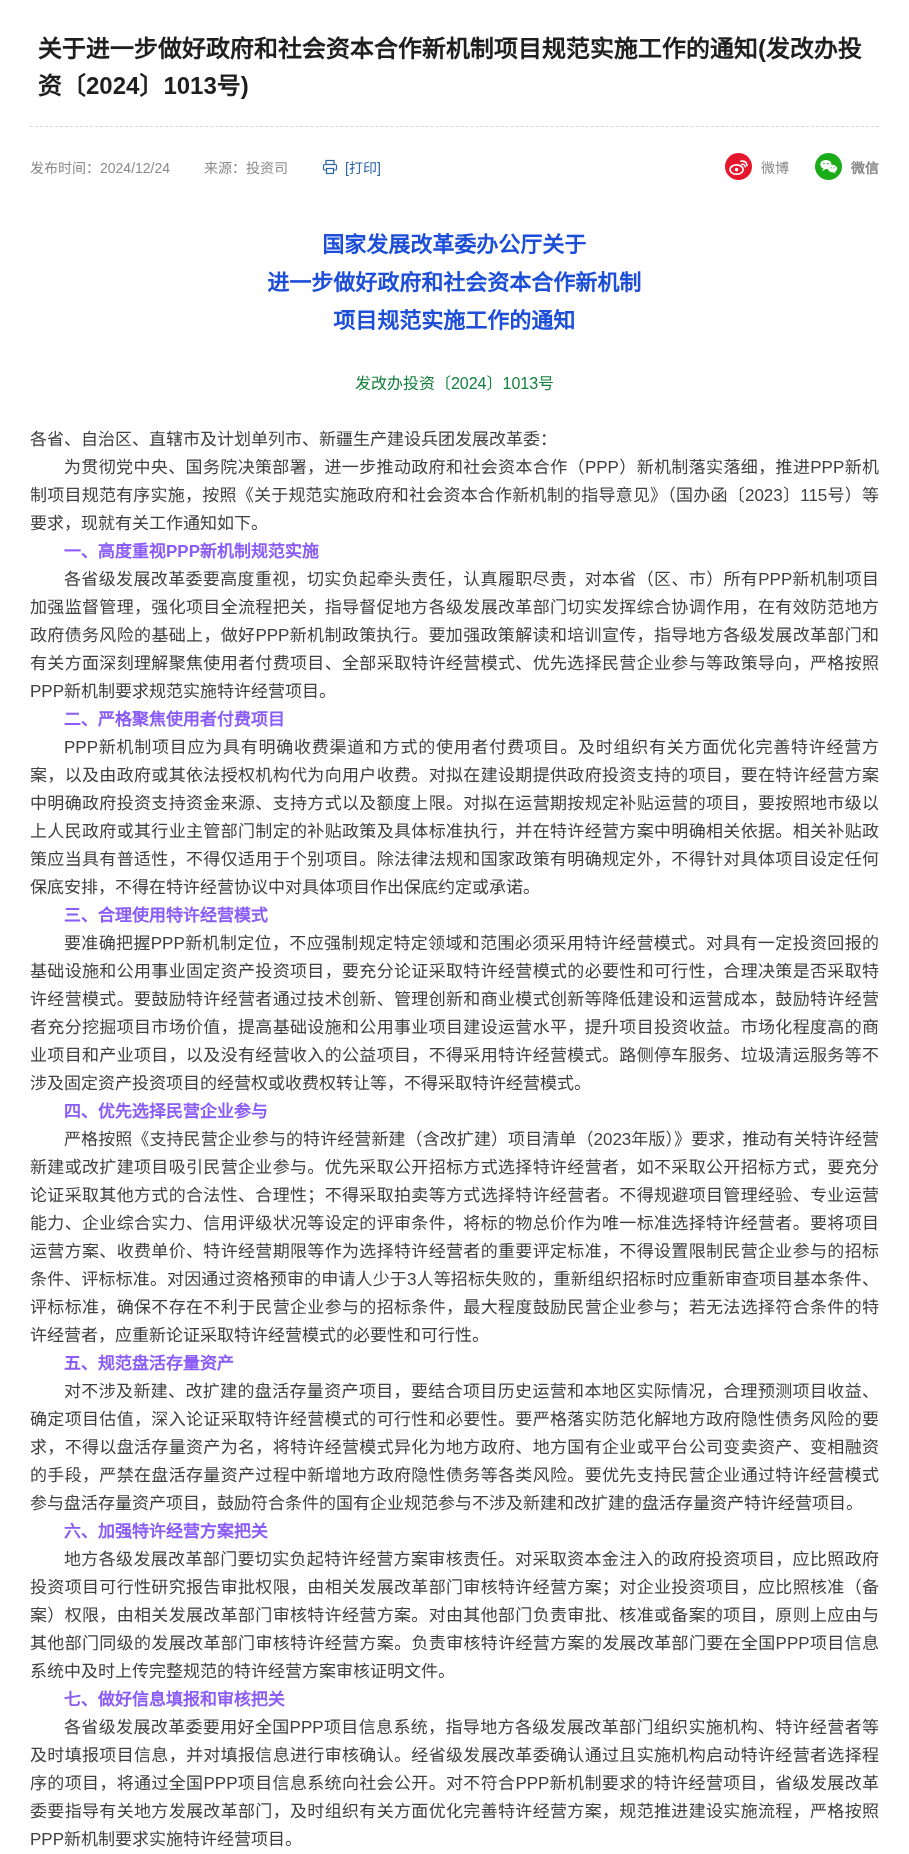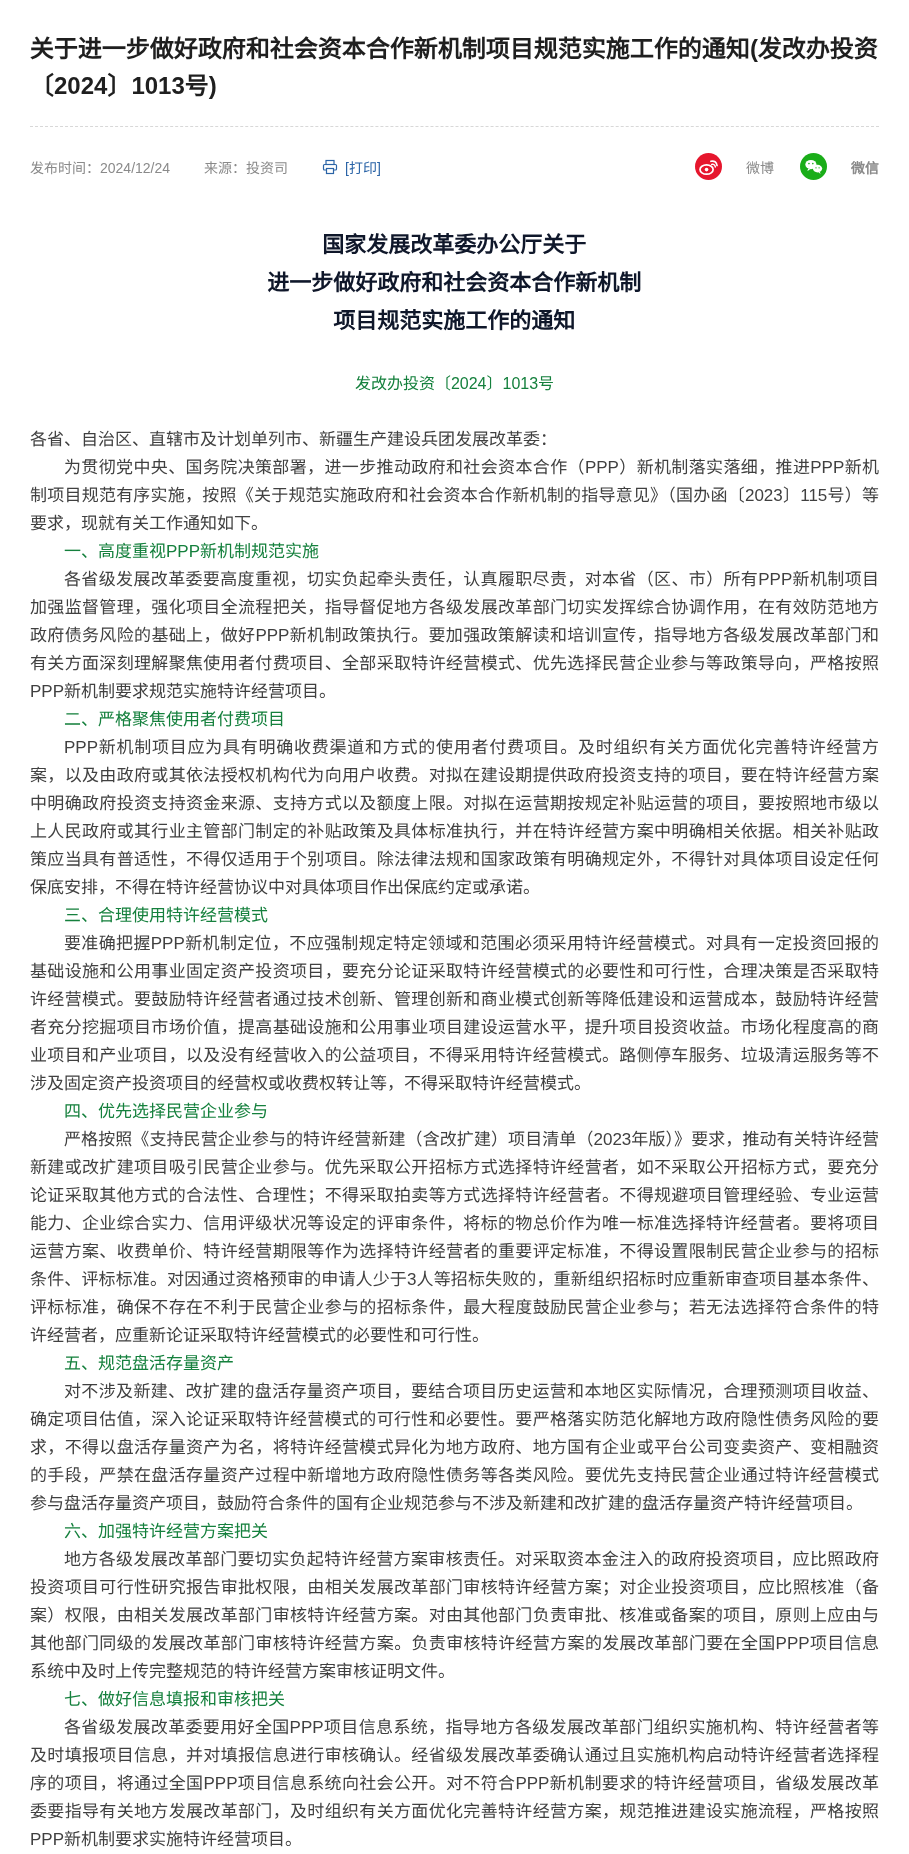--- a/index.html
+++ b/index.html
@@ -6,21 +6,21 @@
   html, body { margin: 0; padding: 0; background: #ffffff; }
   body {
     width: 909px;
     font-family: "Liberation Sans", "DejaVu Sans", sans-serif;
     color: #404040;
   }
   .container { width: 909px; padding: 0 30px; }
 
   
   .page-title {
-    margin: 30px 0 0;
+    margin: 30px 8px 0;
     font-size: 24px;
     font-weight: bold;
     color: #1f1f1f;
     line-height: 37px;
   }
   .divider {
     margin-top: 22px;
     border: none;
     border-top: 1px dashed #d8d8d8;
     height: 0;
@@ -44,52 +44,52 @@
   .share {
     margin-left: auto;
     display: flex;
     align-items: center;
     gap: 12px;
     color: #8a8a8a;
   }
   .share-btn {
     display: inline-flex;
     align-items: center;
-    gap: 24px;
+    gap: 9px;
     cursor: pointer;
   }
   .share-btn + .share-btn { margin-left: 14px; font-weight: bold; }
   .share-icon { width: 27px; height: 27px; display: block; }
 
   
   .doc { margin-top: 46px; }
   .doc-title {
     text-align: center;
     font-size: 22px;
     font-weight: bold;
-    color: #0f172a;
+    color: #1d4ed8;
     line-height: 38px;
   }
   .doc-number {
     text-align: center;
     font-size: 16px;
     color: #15803d;
     margin-top: 30px;
   }
   .doc-body {
     margin-top: 32px;
     font-size: 17px;
     line-height: 28px;
     color: #404040;
     text-align: justify;
   }
   .doc-body p { margin: 0; }
   .salutation { text-indent: 0; }
   .doc-para { text-indent: 2em; }
-  .doc-heading { text-indent: 2em; font-weight: normal; color: #15803d; }
+  .doc-heading { text-indent: 2em; font-weight: bold; color: #8b5cf6; }
 </style>
 </head>
 <body>
 
 <div class="container">
 
   <h1 class="page-title">关于进一步做好政府和社会资本合作新机制项目规范实施工作的通知(发改办投资〔2024〕1013号)</h1>
 
   <hr class="divider">
 

